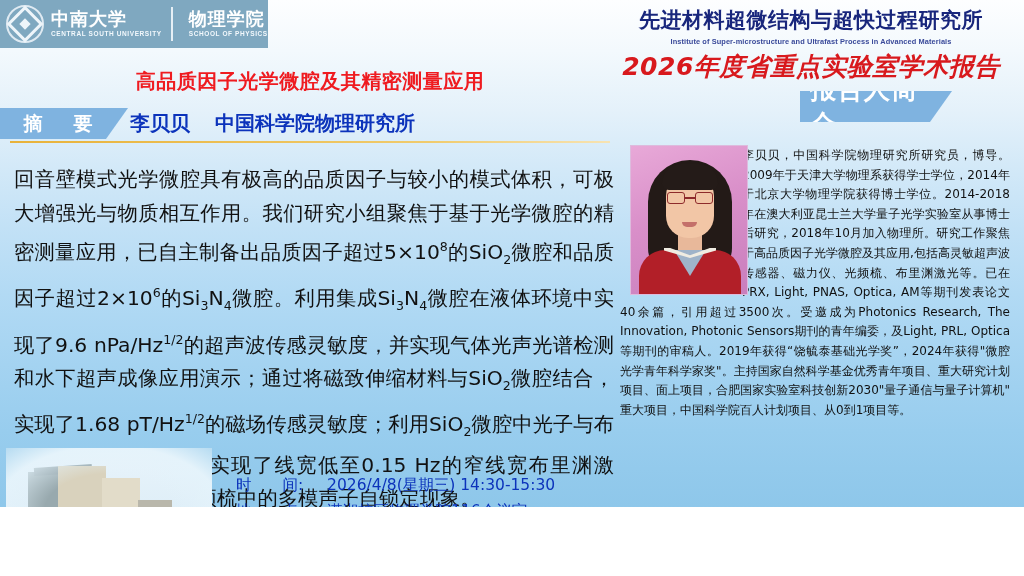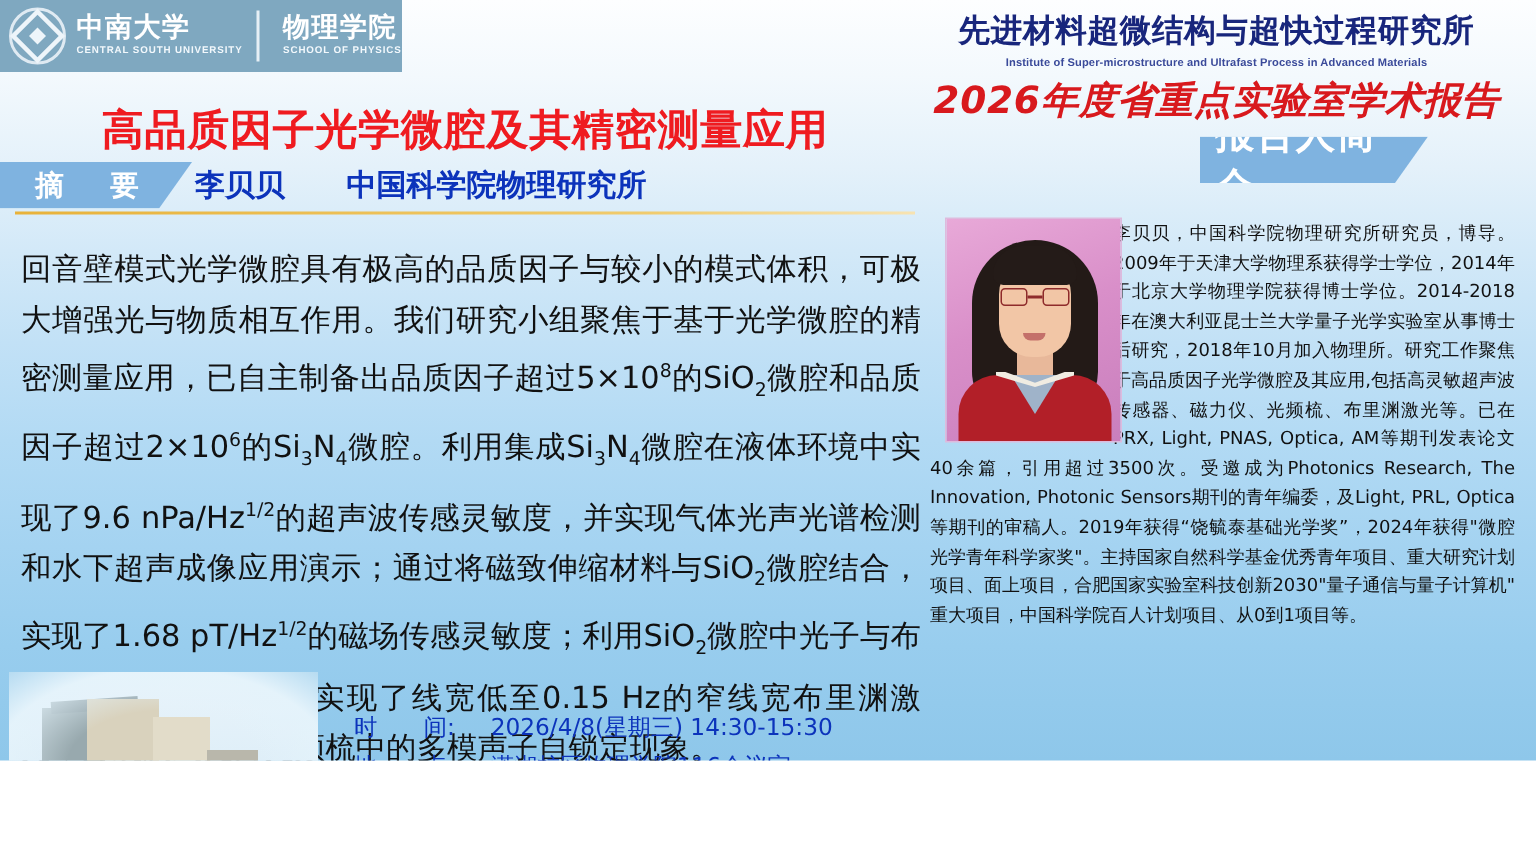--- a/index.html
+++ b/index.html
@@ -91,21 +91,21 @@
     margin-top: 4px; letter-spacing: 0.5px;
     font-family: "DejaVu Sans", sans-serif;
     white-space: nowrap;
     font-style: italic;
   }
 
   
   #talk-title {
     position: absolute; left: 0; top: 68px;
     width: 620px; text-align: center;
-    font-size: 28px; font-weight: bold; color: #ef1b20;
+    font-size: 20px; font-weight: bold; color: #ef1b20;
     letter-spacing: 0.5px;
     font-family: "DejaVu Sans", sans-serif;
   }
 
   
   #abs-tabrow {
     position: absolute; left: 0; top: 108px;
     width: 620px; height: 36px;
   }
   .tab-shape {
@@ -118,21 +118,21 @@
     padding-left: 20px; padding-right: 26px;
     clip-path: polygon(0 0, 100% 0, calc(100% - 22px) 100%, 0 100%);
   }
   #abs-tab { width: 128px; }
   #abs-speaker {
     position: absolute; left: 130px; top: 2px;
     font-size: 20px; font-weight: bold; color: #0c33bb;
     font-family: "DejaVu Sans", sans-serif;
     white-space: nowrap;
   }
-  #abs-name { margin-right: 34px; }
+  #abs-name { margin-right: 18px; }
   #abs-underline {
     position: absolute; left: 10px; top: 141px;
     width: 600px; height: 2px;
     background: linear-gradient(90deg,#e8b23a 0%, #f0cb6d 70%, #f7e3b2 100%);
   }
 
   
   #bio-tab {
     position: absolute; left: 800px; top: 91px;
     width: 152px; height: 31px;

